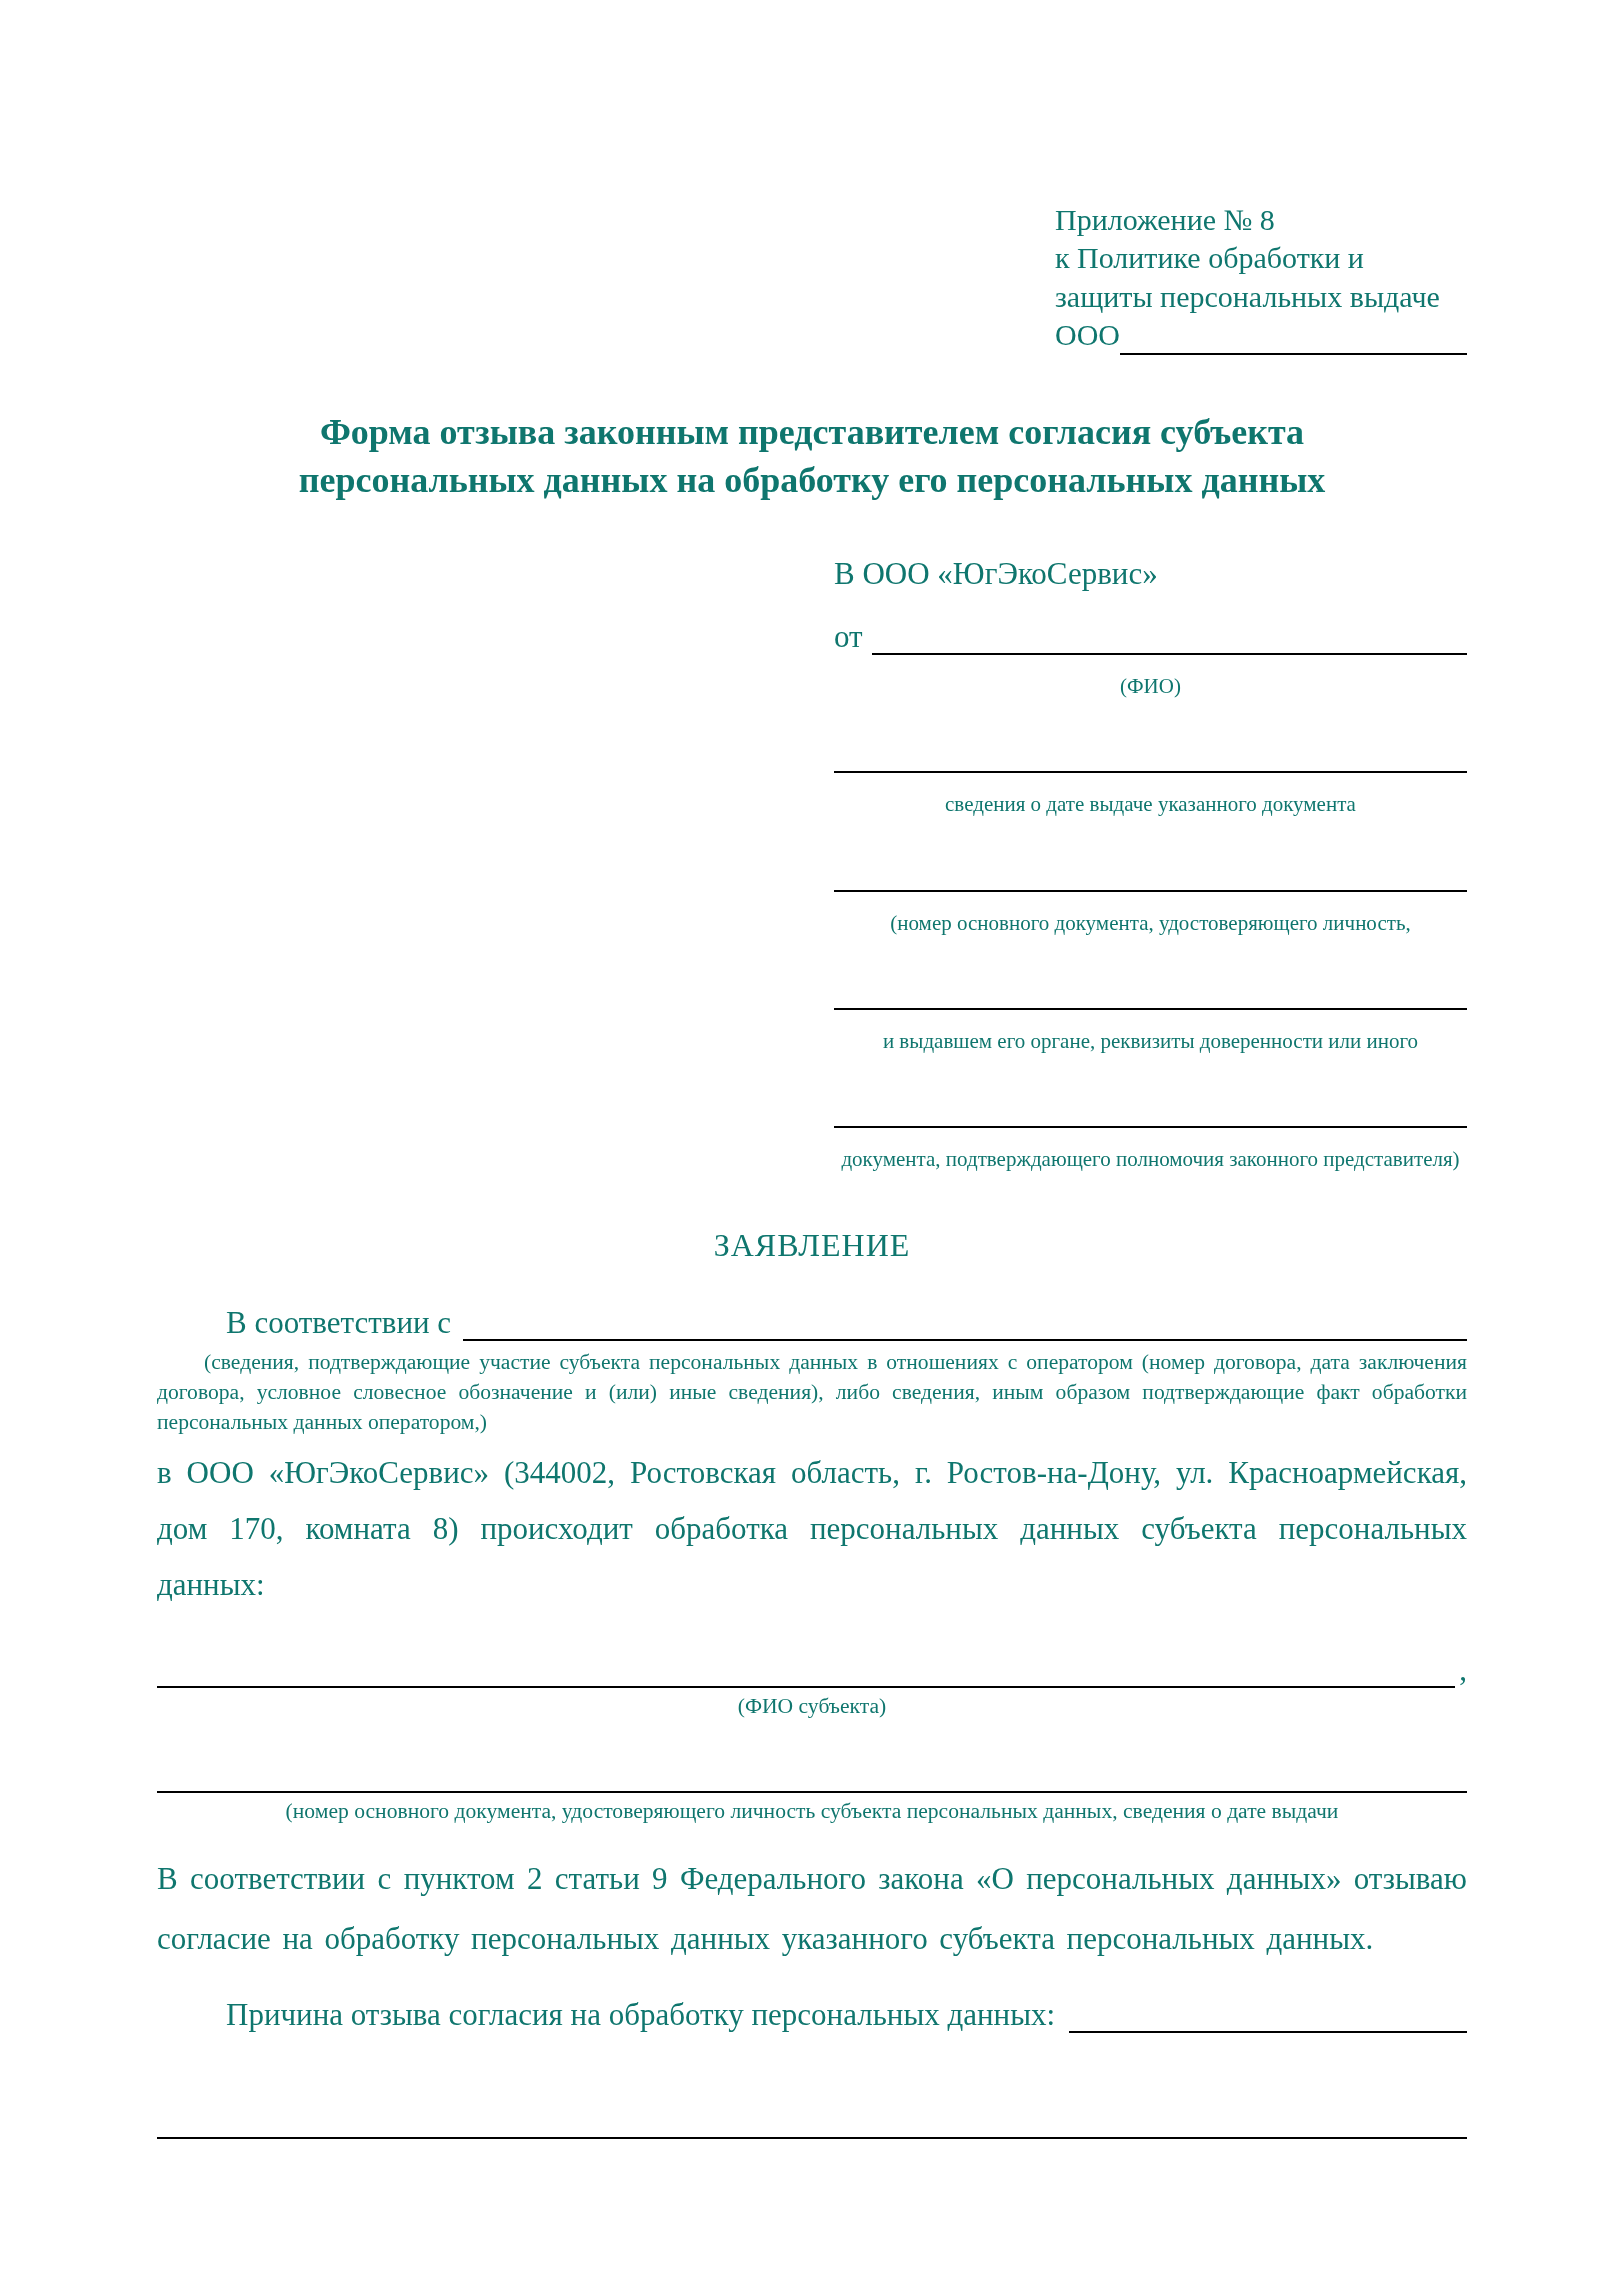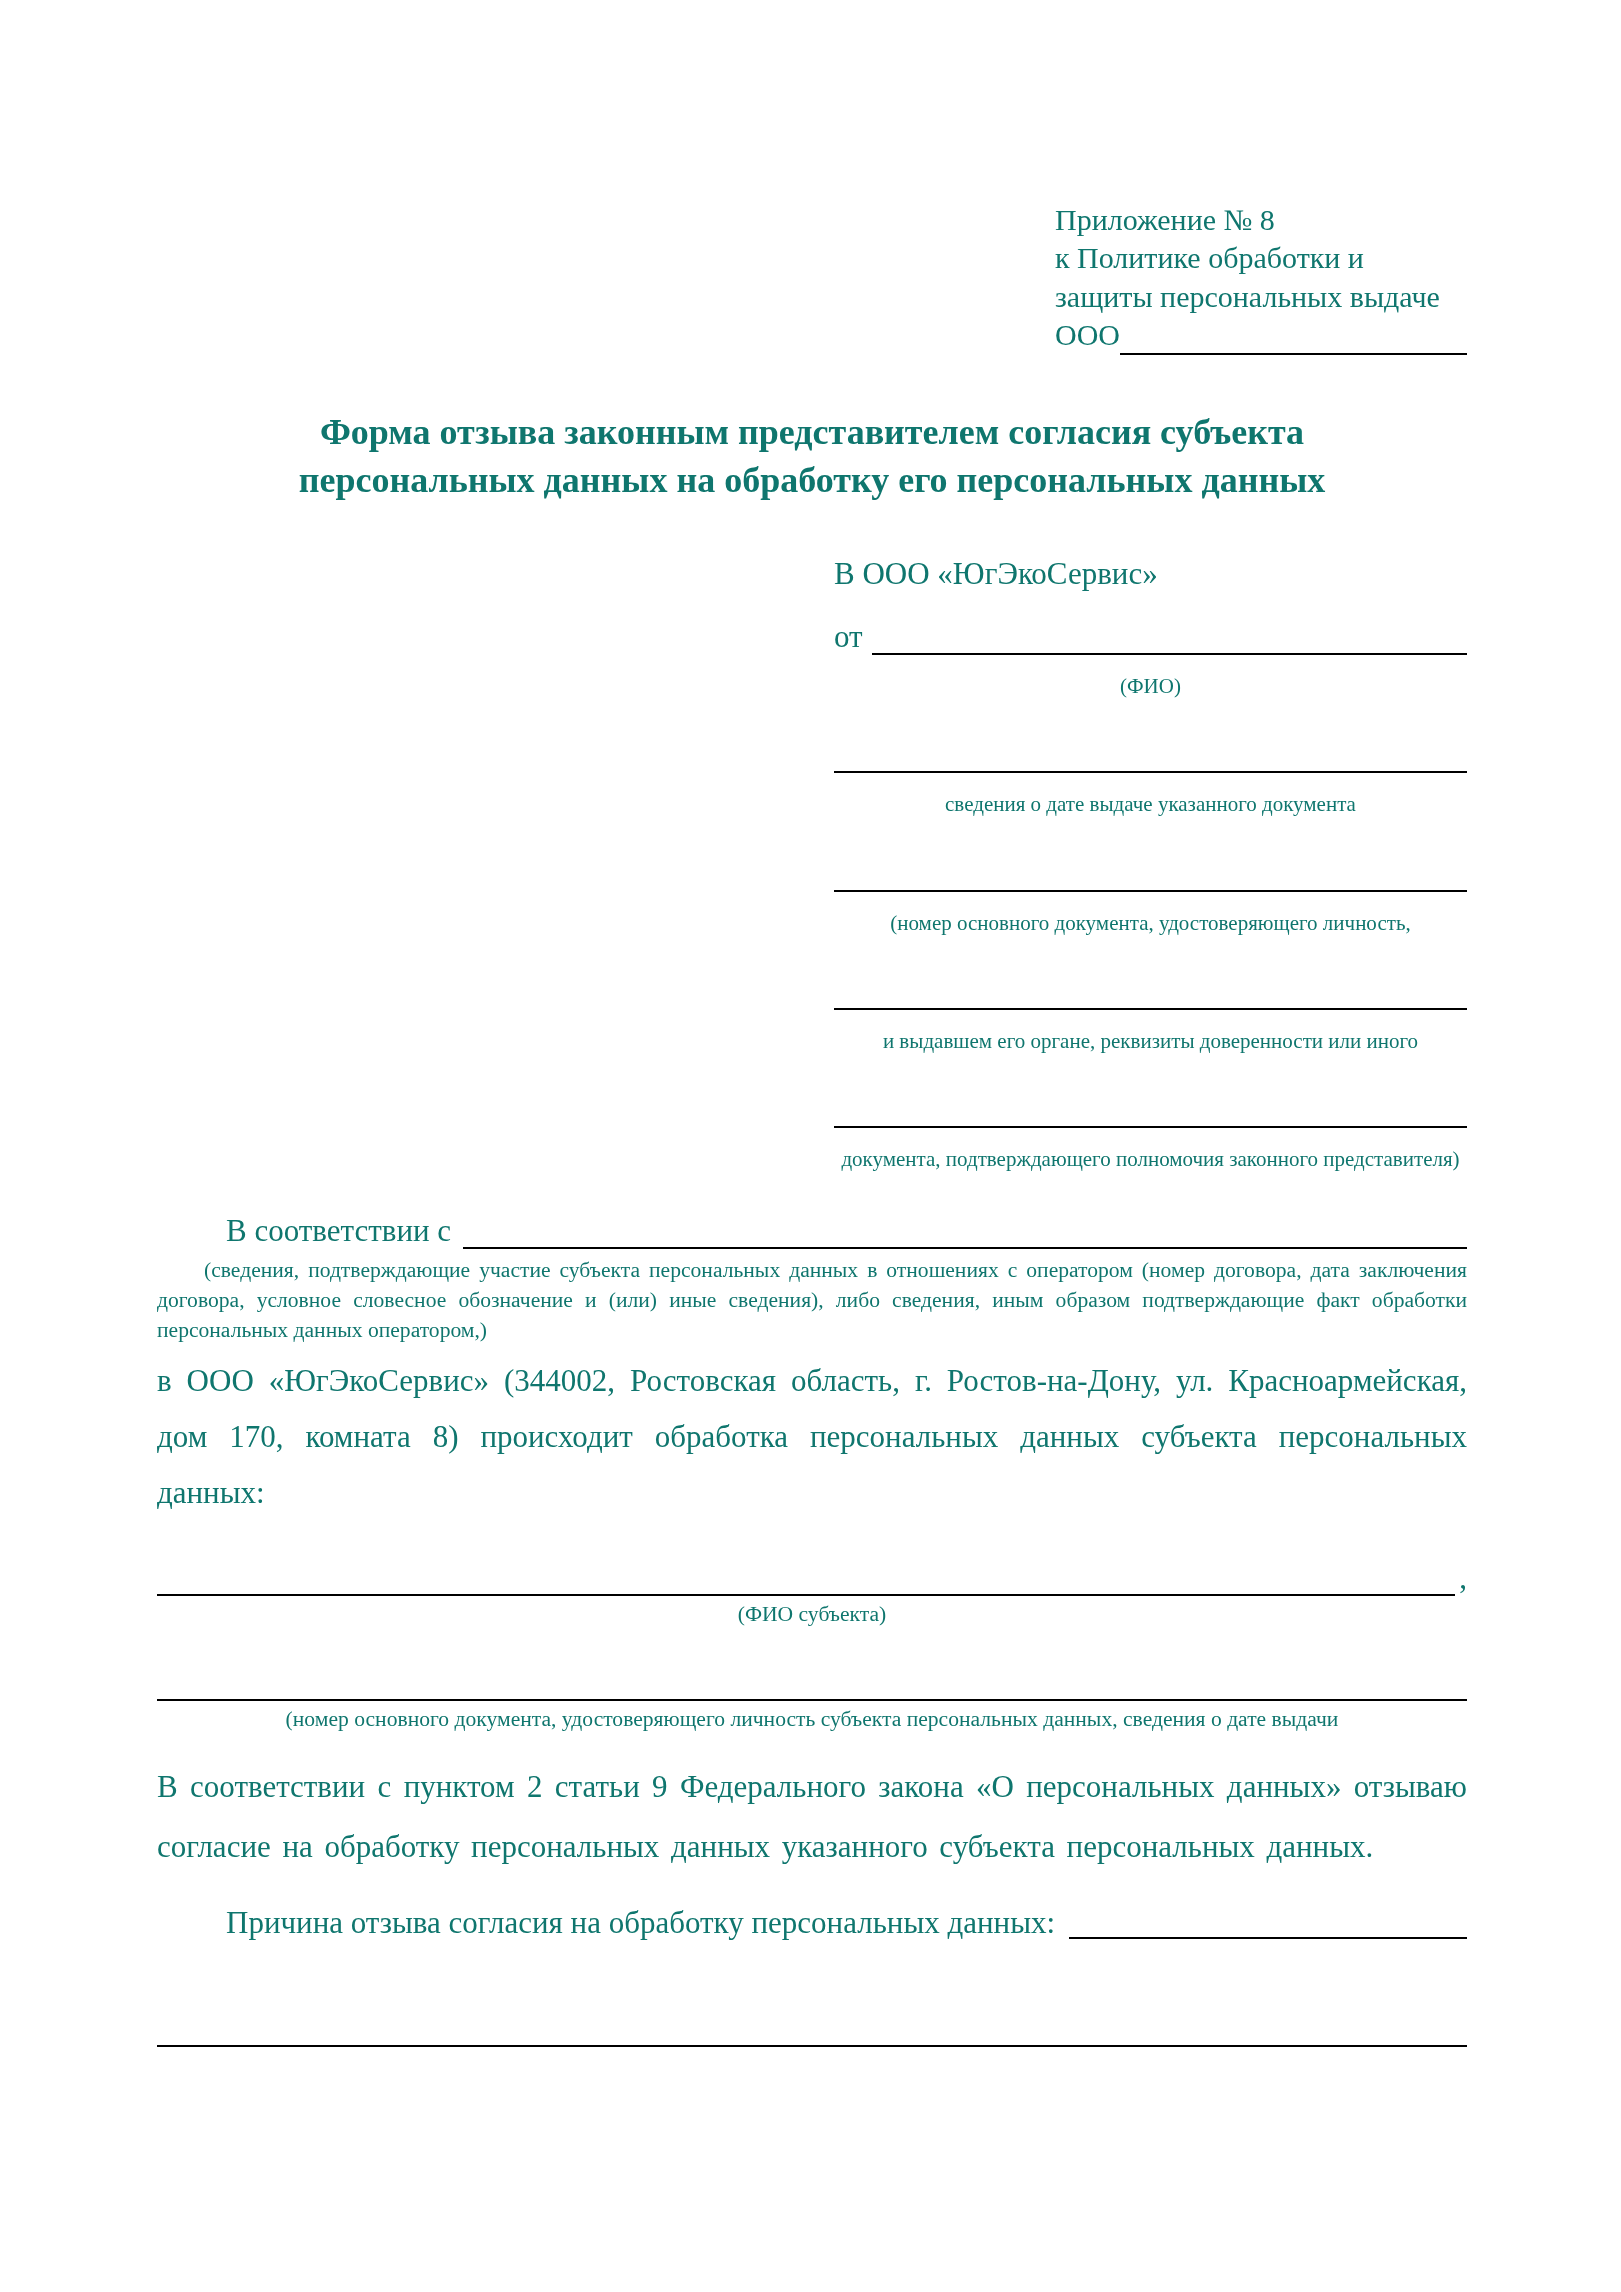--- a/index.html
+++ b/index.html
@@ -75,21 +75,21 @@
   }
   .subject-line { display: flex; align-items: flex-end; margin-top: 39px; }
   .subject-line .comma { margin-left: 3.9px; }
   .wide-caption { font-size: 21.6px; text-align: center; margin-top: 5.9px; }
   .spaced-par {
     text-align: justify;
     line-height: 1.92;
     word-spacing: 3.9px;
     margin-top: 25.5px;
   }
-  .reason-line { display: flex; align-items: center; margin-top: 29px; }
+  .reason-line { display: flex; align-items: flex-end; margin-top: 29px; }
   .reason-line .reason-label { padding-left: 69px; margin-right: 13.7px; white-space: nowrap; }
   .blank-row { display: flex; align-items: flex-end; margin-top: 73px; }
 </style>
 </head>
 <body>
 
 <div class="page">
 
   <div class="header-note">
     <div>Приложение № 8</div>
@@ -125,20 +125,21 @@
     <div class="field-group">
       <div class="field-line"></div>
       <div class="caption">и выдавшем его органе, реквизиты доверенности или иного</div>
     </div>
     <div class="field-group">
       <div class="field-line"></div>
       <div class="caption">документа, подтверждающего полномочия законного представителя)</div>
     </div>
   </div>
 
+  <div class="statement-heading">ЗАЯВЛЕНИЕ</div>
 
   <div class="intro-line">
     <span class="intro-label">В соответствии с</span>
     <span class="fill"></span>
   </div>
   <div class="fine-print">(сведения, подтверждающие участие субъекта персональных данных в отношениях с оператором (номер договора, дата заключения договора, условное словесное обозначение и (или) иные сведения), либо сведения, иным образом подтверждающие факт обработки персональных данных оператором,)</div>
 
   <div class="body-par">в  ООО «ЮгЭкоСервис»  (344002, Ростовская область, г. Ростов-на-Дону, ул. Красноармейская, дом 170, комната 8)  происходит  обработка персональных данных субъекта персональных данных:</div>
 
   <div class="subject-line">

